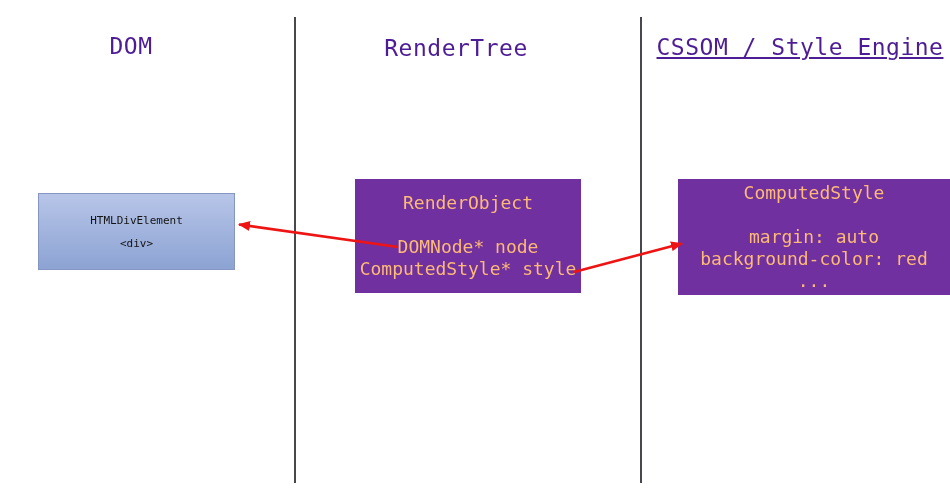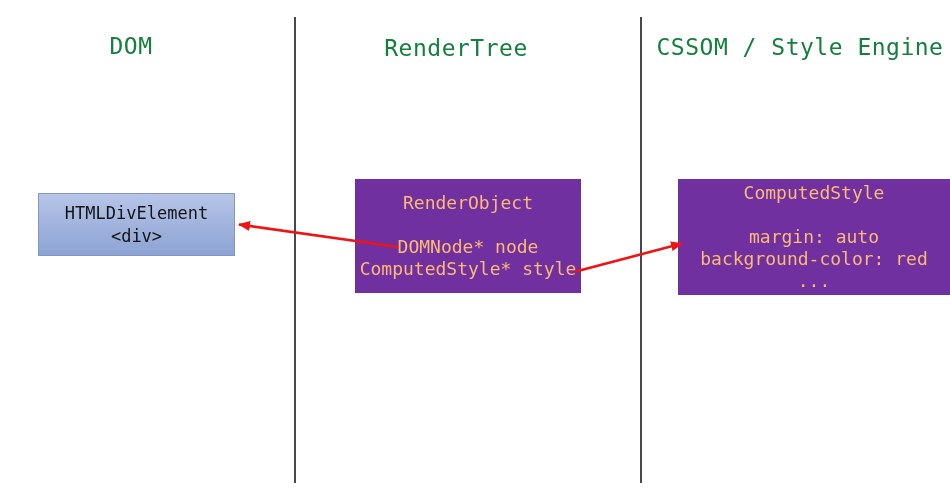--- a/index.html
+++ b/index.html
@@ -17,44 +17,44 @@
     height: 466px;
     width: 2px;
     background: #47474d;
   }
   .divider-1 { left: 294px; }
   .divider-2 { left: 640px; }
   .lane-title {
     position: absolute;
     transform: translate(-50%, -50%);
     font-size: 23px;
-    color: #15803d;
+    color: #4c1d95;
     white-space: nowrap;
     letter-spacing: 0.5px;
   }
   .title-dom        { left: 131px; top: 46px; }
   .title-rendertree { left: 456px; top: 48px; }
-  .title-cssom      { left: 800px; top: 47px; }
+  .title-cssom      { left: 800px; top: 47px; text-decoration: underline; }
 
   .box {
     position: absolute;
     box-sizing: border-box;
     display: flex;
     flex-direction: column;
     align-items: center;
     justify-content: center;
     text-align: center;
     white-space: nowrap;
   }
   .box-blue {
-    left: 38px; top: 193px; width: 197px; height: 63px;
+    left: 38px; top: 193px; width: 197px; height: 77px;
     background: linear-gradient(180deg, var(--blue_top) 0%, var(--blue_bottom) 100%);
     border: 1px solid #8696c2;
     color: #141414;
-    font-size: 17px;
+    font-size: 11px;
     line-height: 23px;
   }
   .box-purple {
     background: var(--purple);
     color: #fdba74;
     font-size: 18px;
     line-height: 22px;
   }
   .box-render { left: 355px; top: 179px; width: 226px; height: 114px; }
   .box-style  { left: 678px; top: 179px; width: 272px; height: 116px; }

